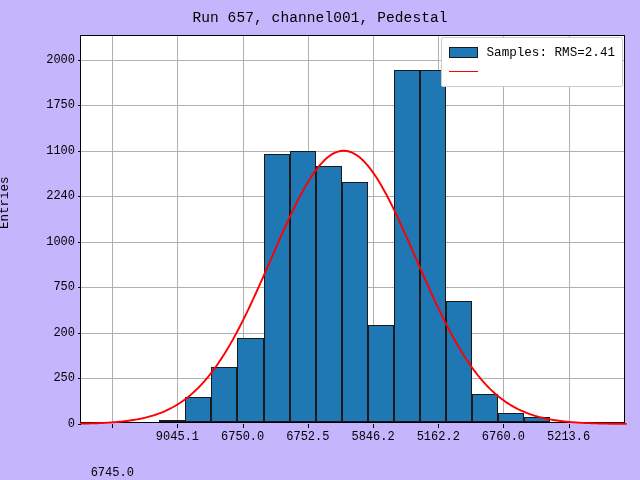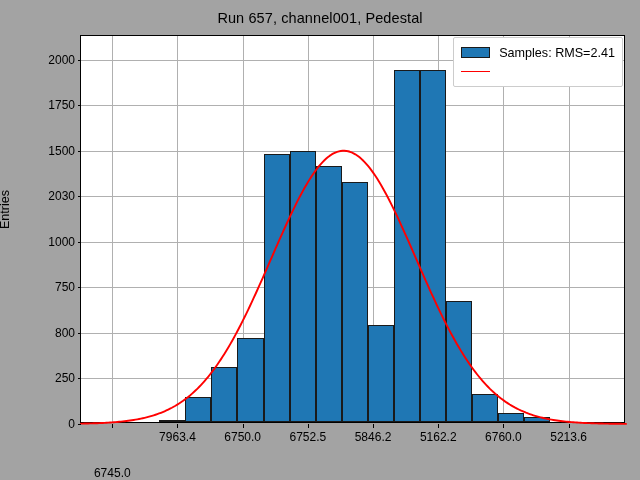--- a/index.html
+++ b/index.html
@@ -4,22 +4,22 @@
 <style>
   html, body {
     margin: 0;
     padding: 0;
     background: #ffffff;
   }
   #figure {
     position: relative;
     width: 640px;
     height: 480px;
-    background: #a3a3a3;
-    font-family: Liberation Sans, sans-serif;
+    background: #c4b5fd;
+    font-family: Liberation Mono, monospace;
     overflow: hidden;
   }
   #plot-title {
     position: absolute;
     left: 0;
     top: 10px;
     width: 640px;
     text-align: center;
     font-size: 14.5px;
     color: #000000;
@@ -190,47 +190,47 @@
         <div class="bar" style="left: 417.225px; width: 26.0766px; height: 9.10798px; background: rgb(31, 119, 180); border-color: rgb(26, 26, 26);"></div>
         <div class="bar" style="left: 443.301px; width: 26.0766px; height: 5.46479px; background: rgb(31, 119, 180); border-color: rgb(26, 26, 26);"></div>
       </div>
     <svg id="fitcurve" preserveAspectRatio="none">
       <polyline id="fitpath" fill="none" stroke="#ff0000" stroke-width="1.9" stroke-linejoin="round" stroke-linecap="round" points="0.00,387.63 1.82,387.59 3.63,387.55 5.45,387.51 7.27,387.47 9.08,387.42 10.90,387.36 12.72,387.31 14.53,387.24 16.35,387.18 18.17,387.10 19.98,387.02 21.80,386.94 23.62,386.84 25.43,386.75 27.25,386.64 29.07,386.52 30.88,386.40 32.70,386.26 34.52,386.12 36.33,385.97 38.15,385.80 39.97,385.62 41.78,385.43 43.60,385.23 45.42,385.01 47.23,384.77 49.05,384.52 50.87,384.26 52.68,383.97 54.50,383.67 56.32,383.35 58.13,383.00 59.95,382.64 61.77,382.25 63.58,381.83 65.40,381.39 67.22,380.92 69.03,380.43 70.85,379.90 72.67,379.35 74.48,378.76 76.30,378.14 78.12,377.48 79.93,376.79 81.75,376.06 83.57,375.29 85.38,374.48 87.20,373.62 89.02,372.72 90.83,371.78 92.65,370.78 94.47,369.74 96.28,368.65 98.10,367.50 99.92,366.30 101.73,365.05 103.55,363.73 105.37,362.36 107.18,360.93 109.00,359.44 110.82,357.88 112.63,356.26 114.45,354.57 116.27,352.81 118.08,350.99 119.90,349.09 121.72,347.12 123.53,345.08 125.35,342.97 127.17,340.79 128.98,338.53 130.80,336.19 132.62,333.78 134.43,331.29 136.25,328.72 138.07,326.08 139.88,323.36 141.70,320.56 143.52,317.69 145.33,314.74 147.15,311.71 148.97,308.61 150.78,305.44 152.60,302.19 154.42,298.88 156.23,295.49 158.05,292.03 159.87,288.51 161.68,284.92 163.50,281.28 165.32,277.57 167.13,273.81 168.95,269.99 170.77,266.12 172.58,262.21 174.40,258.25 176.22,254.25 178.03,250.21 179.85,246.14 181.67,242.05 183.48,237.93 185.30,233.79 187.12,229.64 188.93,225.48 190.75,221.32 192.57,217.15 194.38,212.99 196.20,208.85 198.02,204.72 199.83,200.62 201.65,196.54 203.47,192.50 205.28,188.50 207.10,184.55 208.92,180.65 210.73,176.81 212.55,173.04 214.37,169.33 216.18,165.70 218.00,162.15 219.82,158.70 221.63,155.33 223.45,152.07 225.27,148.91 227.08,145.86 228.90,142.93 230.72,140.11 232.53,137.43 234.35,134.87 236.17,132.45 237.98,130.18 239.80,128.04 241.62,126.05 243.43,124.22 245.25,122.53 247.07,121.01 248.88,119.65 250.70,118.45 252.52,117.42 254.33,116.55 256.15,115.85 257.97,115.33 259.78,114.97 261.60,114.79 263.42,114.78 265.23,114.94 267.05,115.27 268.87,115.78 270.68,116.46 272.50,117.30 274.32,118.32 276.13,119.50 277.95,120.84 279.77,122.34 281.58,124.01 283.40,125.82 285.22,127.79 287.03,129.91 288.85,132.17 290.67,134.58 292.48,137.12 294.30,139.79 296.12,142.58 297.93,145.50 299.75,148.54 301.57,151.68 303.38,154.94 305.20,158.29 307.02,161.74 308.83,165.27 310.65,168.89 312.47,172.59 314.28,176.36 316.10,180.19 317.92,184.08 319.73,188.03 321.55,192.02 323.37,196.06 325.18,200.13 327.00,204.23 328.82,208.36 330.63,212.50 332.45,216.65 334.27,220.82 336.08,224.98 337.90,229.14 339.72,233.30 341.53,237.44 343.35,241.56 345.17,245.66 346.98,249.73 348.80,253.77 350.62,257.77 352.43,261.73 354.25,265.65 356.07,269.53 357.88,273.35 359.70,277.12 361.52,280.84 363.33,284.49 365.15,288.09 366.97,291.61 368.78,295.08 370.60,298.47 372.42,301.80 374.23,305.06 376.05,308.24 377.87,311.35 379.68,314.38 381.50,317.34 383.32,320.22 385.13,323.03 386.95,325.76 388.77,328.41 390.58,330.98 392.40,333.48 394.22,335.90 396.03,338.25 397.85,340.52 399.67,342.72 401.48,344.84 403.30,346.88 405.12,348.86 406.93,350.76 408.75,352.60 410.57,354.36 412.38,356.06 414.20,357.69 416.02,359.25 417.83,360.75 419.65,362.19 421.47,363.57 423.28,364.89 425.10,366.16 426.92,367.36 428.73,368.51 430.55,369.61 432.37,370.66 434.18,371.66 436.00,372.61 437.82,373.52 439.63,374.38 441.45,375.19 443.27,375.97 445.08,376.71 446.90,377.40 448.72,378.06 450.53,378.69 452.35,379.28 454.17,379.84 455.98,380.37 457.80,380.87 459.62,381.34 461.43,381.78 463.25,382.20 465.07,382.59 466.88,382.96 468.70,383.31 470.52,383.63 472.33,383.94 474.15,384.22 475.97,384.49 477.78,384.75 479.60,384.98 481.42,385.20 483.23,385.41 485.05,385.60 486.87,385.78 488.68,385.95 490.50,386.10 492.32,386.25 494.13,386.38 495.95,386.51 497.77,386.62 499.58,386.73 501.40,386.83 503.22,386.93 505.03,387.01 506.85,387.09 508.67,387.17 510.48,387.24 512.30,387.30 514.12,387.36 515.93,387.41 517.75,387.46 519.57,387.51 521.38,387.55 523.20,387.59 525.02,387.62 526.83,387.66 528.65,387.69 530.47,387.71 532.28,387.74 534.10,387.76 535.92,387.79 537.73,387.80 539.55,387.82 541.37,387.84 543.18,387.85 545.00,387.87"></polyline>
     </svg>
     <div id="ticks-layer">
         <div class="xtick" style="left: 31.2919px;"></div>
         <div class="xticklabel" style="left: 31.2919px; margin-top: 36px;">6745.0</div>
         <div class="xtick" style="left: 96.4833px;"></div>
-        <div class="xticklabel" style="left: 96.4833px;">7963.4</div>
+        <div class="xticklabel" style="left: 96.4833px;">9045.1</div>
         <div class="xtick" style="left: 161.675px;"></div>
         <div class="xticklabel" style="left: 161.675px;">6750.0</div>
         <div class="xtick" style="left: 226.866px;"></div>
         <div class="xticklabel" style="left: 226.866px;">6752.5</div>
         <div class="xtick" style="left: 292.057px;"></div>
         <div class="xticklabel" style="left: 292.057px;">5846.2</div>
         <div class="xtick" style="left: 357.249px;"></div>
         <div class="xticklabel" style="left: 357.249px;">5162.2</div>
         <div class="xtick" style="left: 422.44px;"></div>
         <div class="xticklabel" style="left: 422.44px;">6760.0</div>
         <div class="xtick" style="left: 487.632px;"></div>
         <div class="xticklabel" style="left: 487.632px;">5213.6</div>
         <div class="ytick" style="top: 388px;"></div>
         <div class="yticklabel" style="top: 388px;">0</div>
         <div class="ytick" style="top: 342.46px;"></div>
         <div class="yticklabel" style="top: 342.46px;">250</div>
         <div class="ytick" style="top: 296.92px;"></div>
-        <div class="yticklabel" style="top: 296.92px;">800</div>
+        <div class="yticklabel" style="top: 296.92px;">200</div>
         <div class="ytick" style="top: 251.38px;"></div>
         <div class="yticklabel" style="top: 251.38px;">750</div>
         <div class="ytick" style="top: 205.84px;"></div>
         <div class="yticklabel" style="top: 205.84px;">1000</div>
         <div class="ytick" style="top: 160.3px;"></div>
-        <div class="yticklabel" style="top: 160.3px;">2030</div>
+        <div class="yticklabel" style="top: 160.3px;">2240</div>
         <div class="ytick" style="top: 114.761px;"></div>
-        <div class="yticklabel" style="top: 114.761px;">1500</div>
+        <div class="yticklabel" style="top: 114.761px;">1100</div>
         <div class="ytick" style="top: 69.2207px;"></div>
         <div class="yticklabel" style="top: 69.2207px; margin-left: 16px;">1750</div>
         <div class="ytick" style="top: 23.6808px;"></div>
         <div class="yticklabel" style="top: 23.6808px; margin-left: 32px;">2000</div>
       </div>
 
     <div id="legend">
       <div class="legend-row">
         <span class="legend-swatch-patch"></span>
         <span class="legend-text">Samples: RMS=2.41</span>

